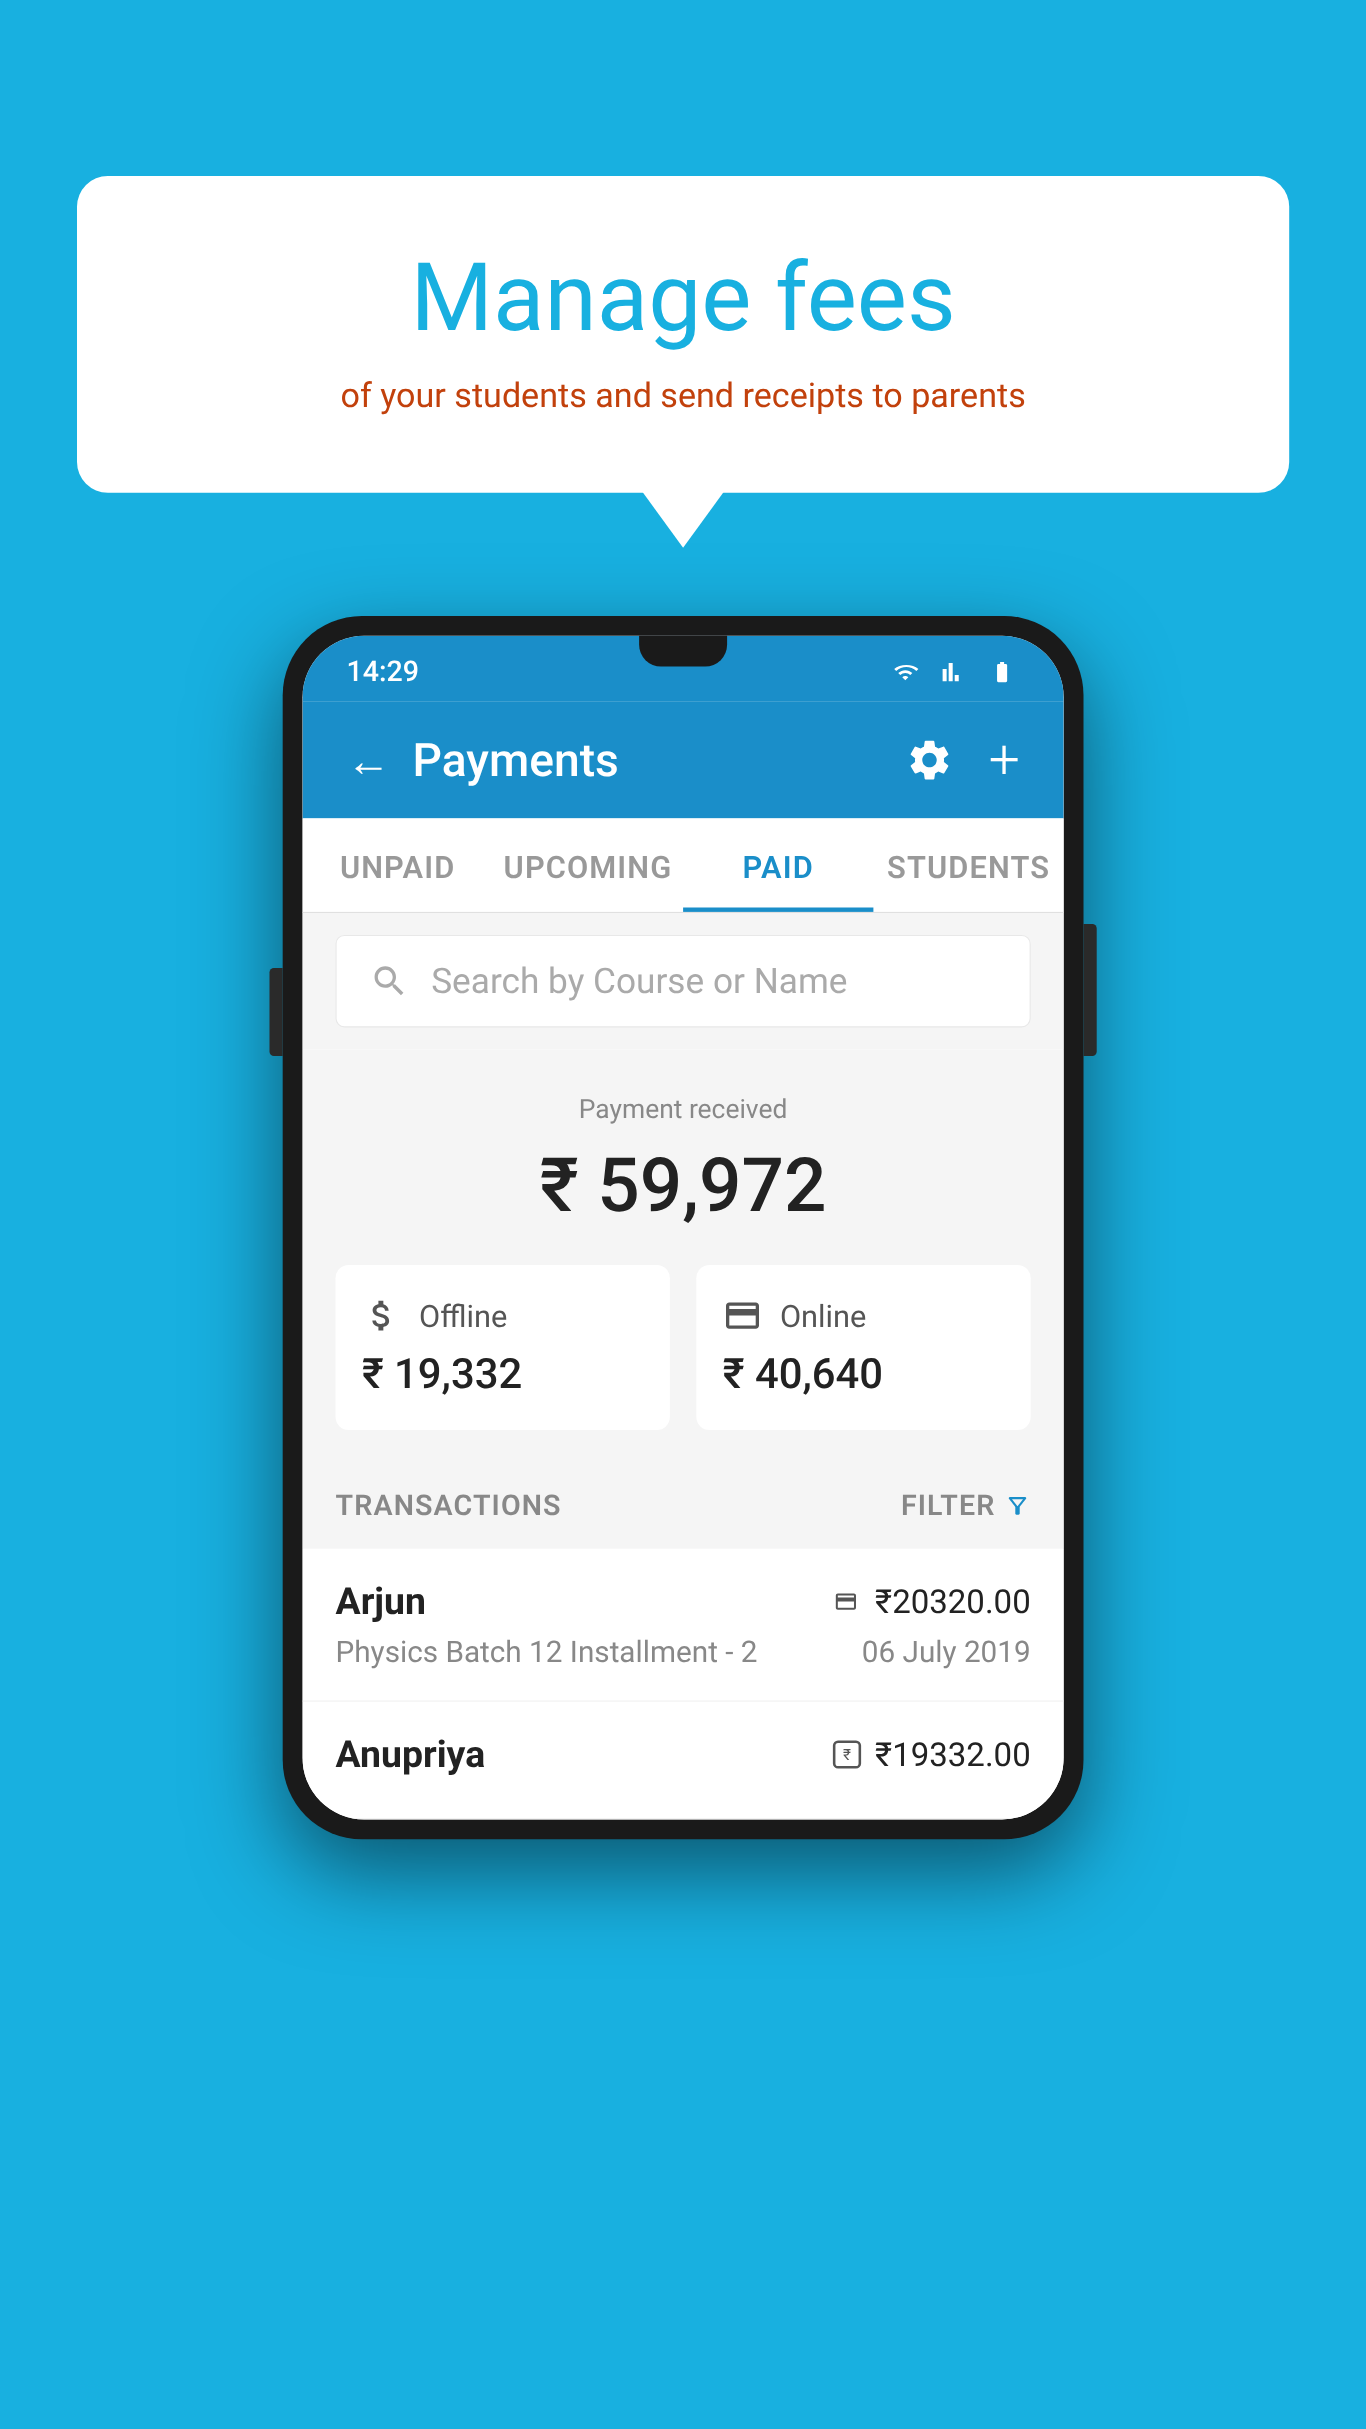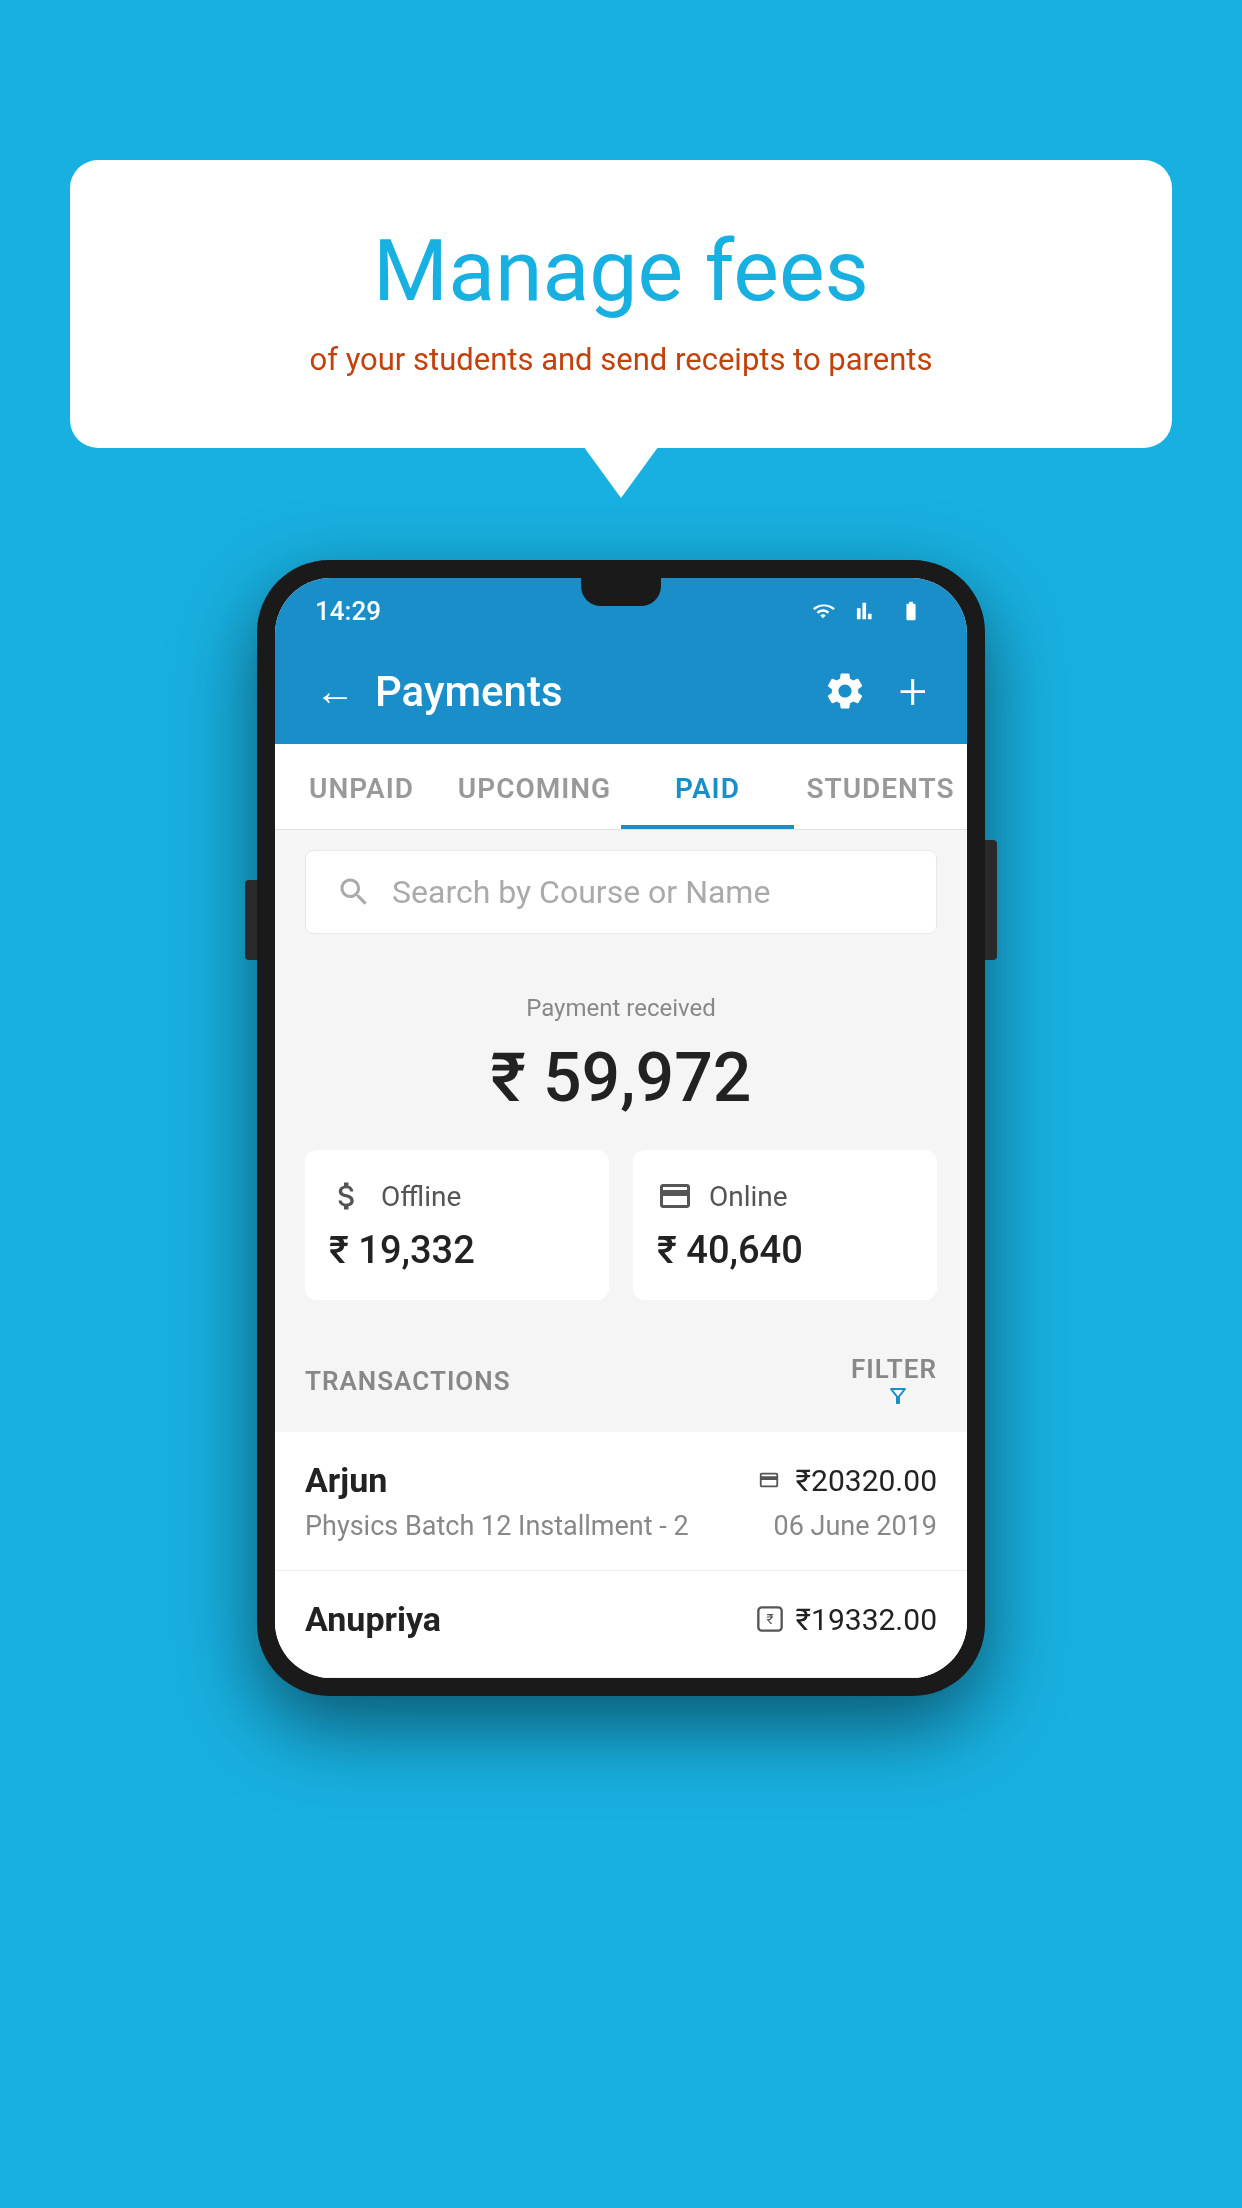--- a/index.html
+++ b/index.html
@@ -328,21 +328,20 @@
     .filter-icon-svg {
       width: 24px;
       height: 24px;
       fill: #1a8ec9;
       margin-left: 8px;
     }
 
     .filter-right {
       display: flex;
       align-items: center;
-      flex-direction: column;
     }
 
     
     .transaction-row {
       background: white;
       padding: 28px 30px;
       border-bottom: 1px solid #eee;
     }
 
     .transaction-top {
@@ -496,21 +495,21 @@
           <span class="transaction-name">Arjun</span>
           <div class="transaction-amount-row">
             <svg class="card-small-icon" viewBox="0 0 24 24" xmlns="http://www.w3.org/2000/svg">
               <path d="M20 4H4c-1.11 0-2 .89-2 2v12c0 1.11.89 2 2 2h16c1.11 0 2-.89 2-2V6c0-1.11-.89-2-2-2zm0 14H4v-6h16v6zm0-10H4V6h16v2z"></path>
             </svg>
             <span class="transaction-amount">₹20320.00</span>
           </div>
         </div>
         <div class="transaction-bottom">
           <span class="transaction-course">Physics Batch 12 Installment - 2</span>
-          <span class="transaction-date">06 June 2019</span>
+          <span class="transaction-date">06 July 2019</span>
         </div>
       </div>
 
       <div class="transaction-row">
         <div class="transaction-top">
           <span class="transaction-name">Anupriya</span>
           <div class="transaction-amount-row">
             <svg class="rupee-small-icon" viewBox="0 0 24 24" xmlns="http://www.w3.org/2000/svg">
               <rect x="2" y="2" width="20" height="20" rx="3" ry="3" fill="none" stroke="#555" stroke-width="2"></rect>
               <text x="12" y="16" text-anchor="middle" font-size="12" fill="#555">₹</text>

